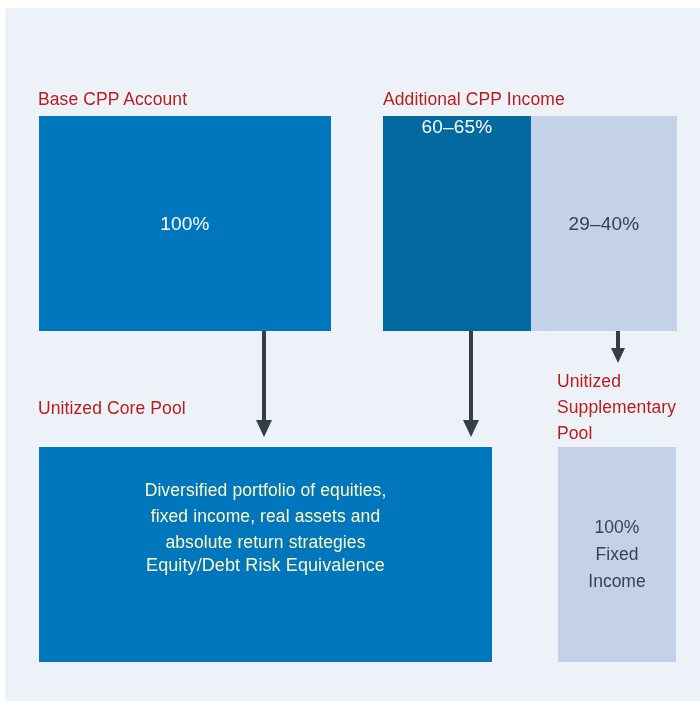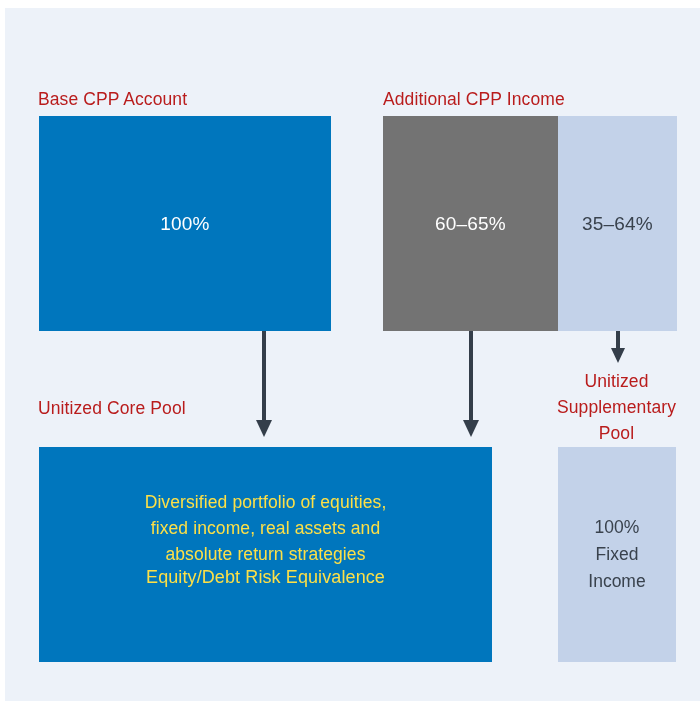--- a/index.html
+++ b/index.html
@@ -17,54 +17,54 @@
     font-size: 21.5px; font-weight: bold; color: #0A74BB; letter-spacing: 0.1px;
   }
 
   .lbl {
     position: absolute; font-size: 17.5px; color: #b91c1c; letter-spacing: 0.1px;
   }
   .lbl-base       { left: 38px; top: 89px; }
   .lbl-additional { left: 383px; top: 89px; }
   .lbl-core       { left: 38px; top: 398px; }
   .lbl-sup {
-    right: 24px; top: 368px; text-align: center;
+    right: 24px; top: 368px; text-align: left;
     line-height: 26px; white-space: pre-line;
   }
 
   .box { position: absolute; top: 116px; height: 215px; }
   .box-base {
     left: 39px; width: 292px; background: #0076BD;
     display: flex; align-items: center; justify-content: center;
   }
   .box-additional { left: 383px; width: 294px; display: flex; }
   .seg-core {
-    width: 175px; background: #737373;
-    display: flex; align-items: center; justify-content: center;
+    width: 148px; background: #0369a1;
+    display: flex; align-items: flex-start; justify-content: center;
   }
   .seg-sup {
     flex: 1; background: #C3D2E9;
     display: flex; align-items: center; justify-content: center;
   }
   .alloc       { font-size: 19px; color: #ffffff; letter-spacing: 0.2px; }
   .alloc.dark  { color: #39424D; }
 
   .arrow { position: absolute; width: 16px; display: flex; flex-direction: column; align-items: center; }
   .arrow .shaft { width: 4px; flex: 1; background: #343E4A; }
   .arrow .head  { width: 0; height: 0; border-left: 8px solid transparent; border-right: 8px solid transparent; border-top: 17px solid #343E4A; }
   .arrow-1 { left: 256px; top: 331px; height: 106px; }
   .arrow-2 { left: 463px; top: 331px; height: 106px; }
   .arrow-3 { left: 610px; top: 331px; height: 32px; }
   .arrow-3 .head { border-left-width: 7px; border-right-width: 7px; border-top-width: 15px; }
 
   .box-core {
     position: absolute; left: 39px; top: 447px; width: 453px; height: 215px;
-    background: #0076BD; color: #fde047;
+    background: #0076BD; color: #fef9c3;
     display: flex; flex-direction: column; align-items: center;
-    padding-top: 42px; box-sizing: border-box; text-align: center;
+    padding-top: 30px; box-sizing: border-box; text-align: center;
   }
   .core-desc    { font-size: 17.5px; line-height: 26px; white-space: pre-line; letter-spacing: 0.1px; }
   .core-ratio   { margin-top: 16px; font-size: 18.5px; letter-spacing: 0.2px; }
   .core-caption { font-size: 18px; letter-spacing: 0.1px; }
 
   .box-sup {
     position: absolute; left: 558px; top: 447px; width: 118px; height: 215px;
     background: #C3D2E9; color: #39424D;
     display: flex; align-items: center; justify-content: center;
     text-align: center; font-size: 17.5px; line-height: 27px; white-space: pre-line;
@@ -82,21 +82,21 @@
 
   <div class="box box-base">
     <span class="alloc">100%</span>
   </div>
 
   <div class="box box-additional">
     <div class="seg-core">
       <span class="alloc">60–65%</span>
     </div>
     <div class="seg-sup">
-      <span class="alloc dark">35–64%</span>
+      <span class="alloc dark">29–40%</span>
     </div>
   </div>
 
   <div class="arrow arrow-1">
     <div class="shaft"></div>
     <div class="head"></div>
   </div>
   <div class="arrow arrow-2">
     <div class="shaft"></div>
     <div class="head"></div>

